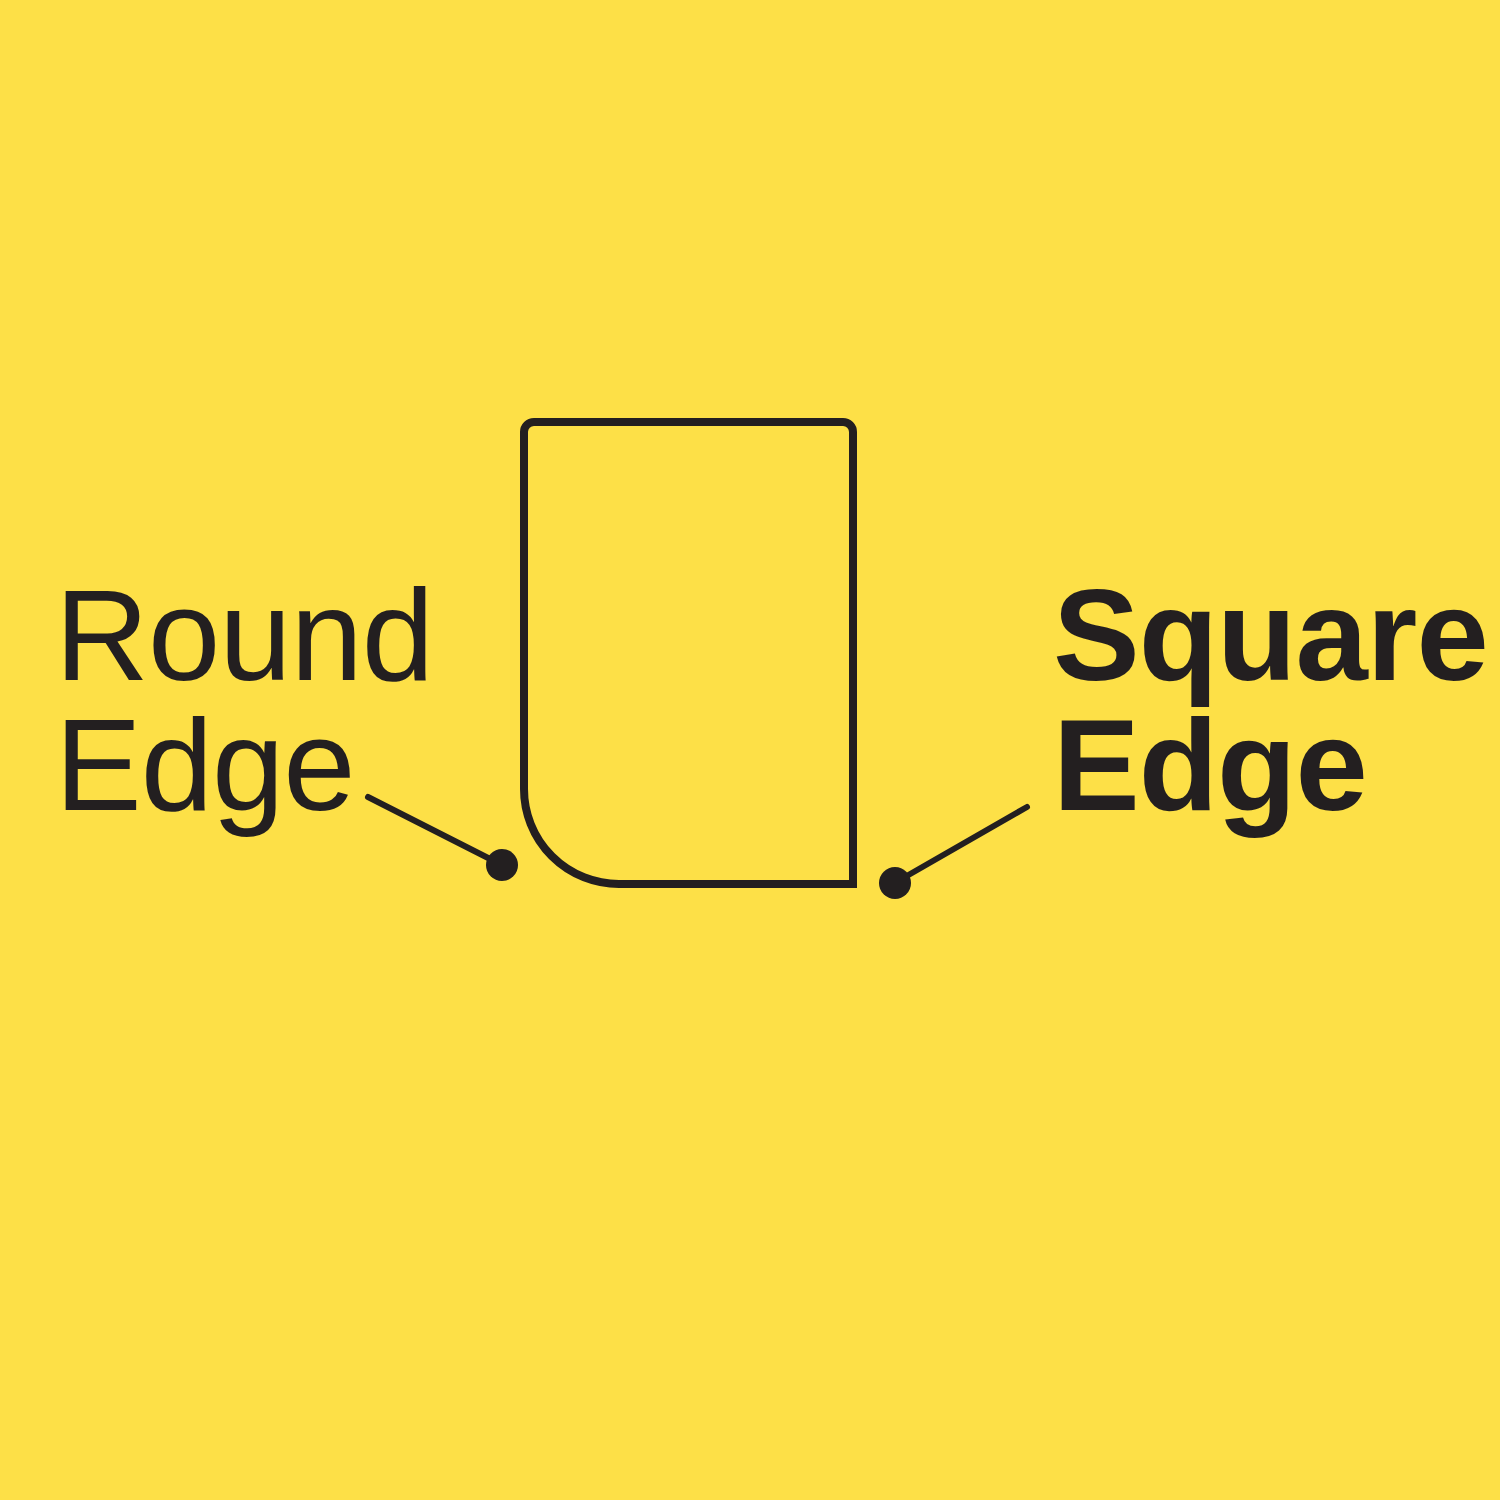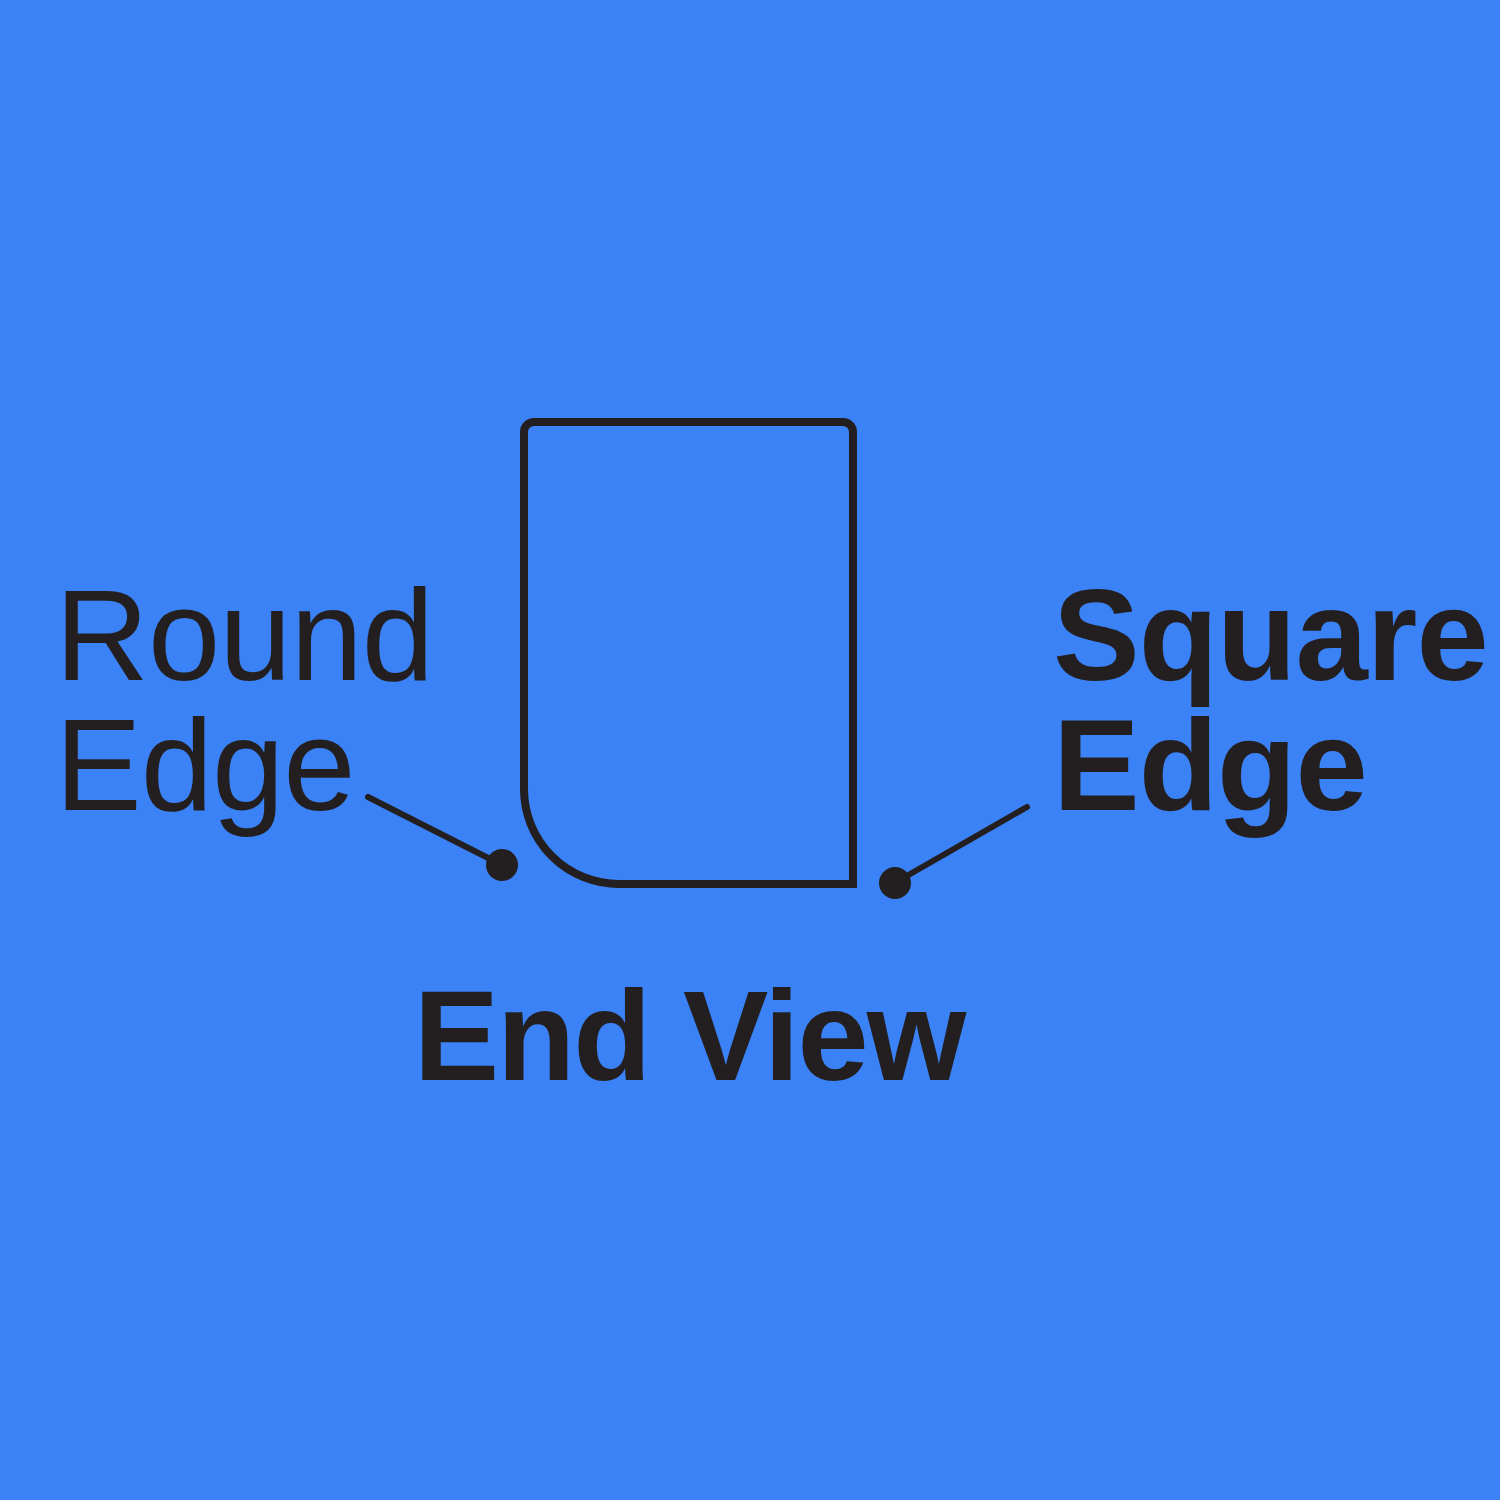--- a/index.html
+++ b/index.html
@@ -4,21 +4,21 @@
 <style>
   html, body {
     margin: 0;
     padding: 0;
     background: #ffffff;
   }
   .canvas {
     position: relative;
     width: 1500px;
     height: 1500px;
-    background: #3b82f6;
+    background: #fde047;
     overflow: hidden;
     font-family: "Liberation Sans", sans-serif;
     color: #231f20;
   }
   .diagram-svg {
     position: absolute;
     left: 0;
     top: 0;
     width: 1500px;
     height: 1500px;
@@ -69,15 +69,14 @@
     <line x1="1027" y1="807" x2="898" y2="881" stroke="#231f20" stroke-width="6" stroke-linecap="round"></line>
     <circle cx="895" cy="883" r="16" fill="#231f20"></circle>
   </svg>
 
   <div class="label label-round">Round
 Edge</div>
 
   <div class="label label-square">Square
 Edge</div>
 
-  <div class="title">End View</div>
 
 </div>
 
 </body></html>

